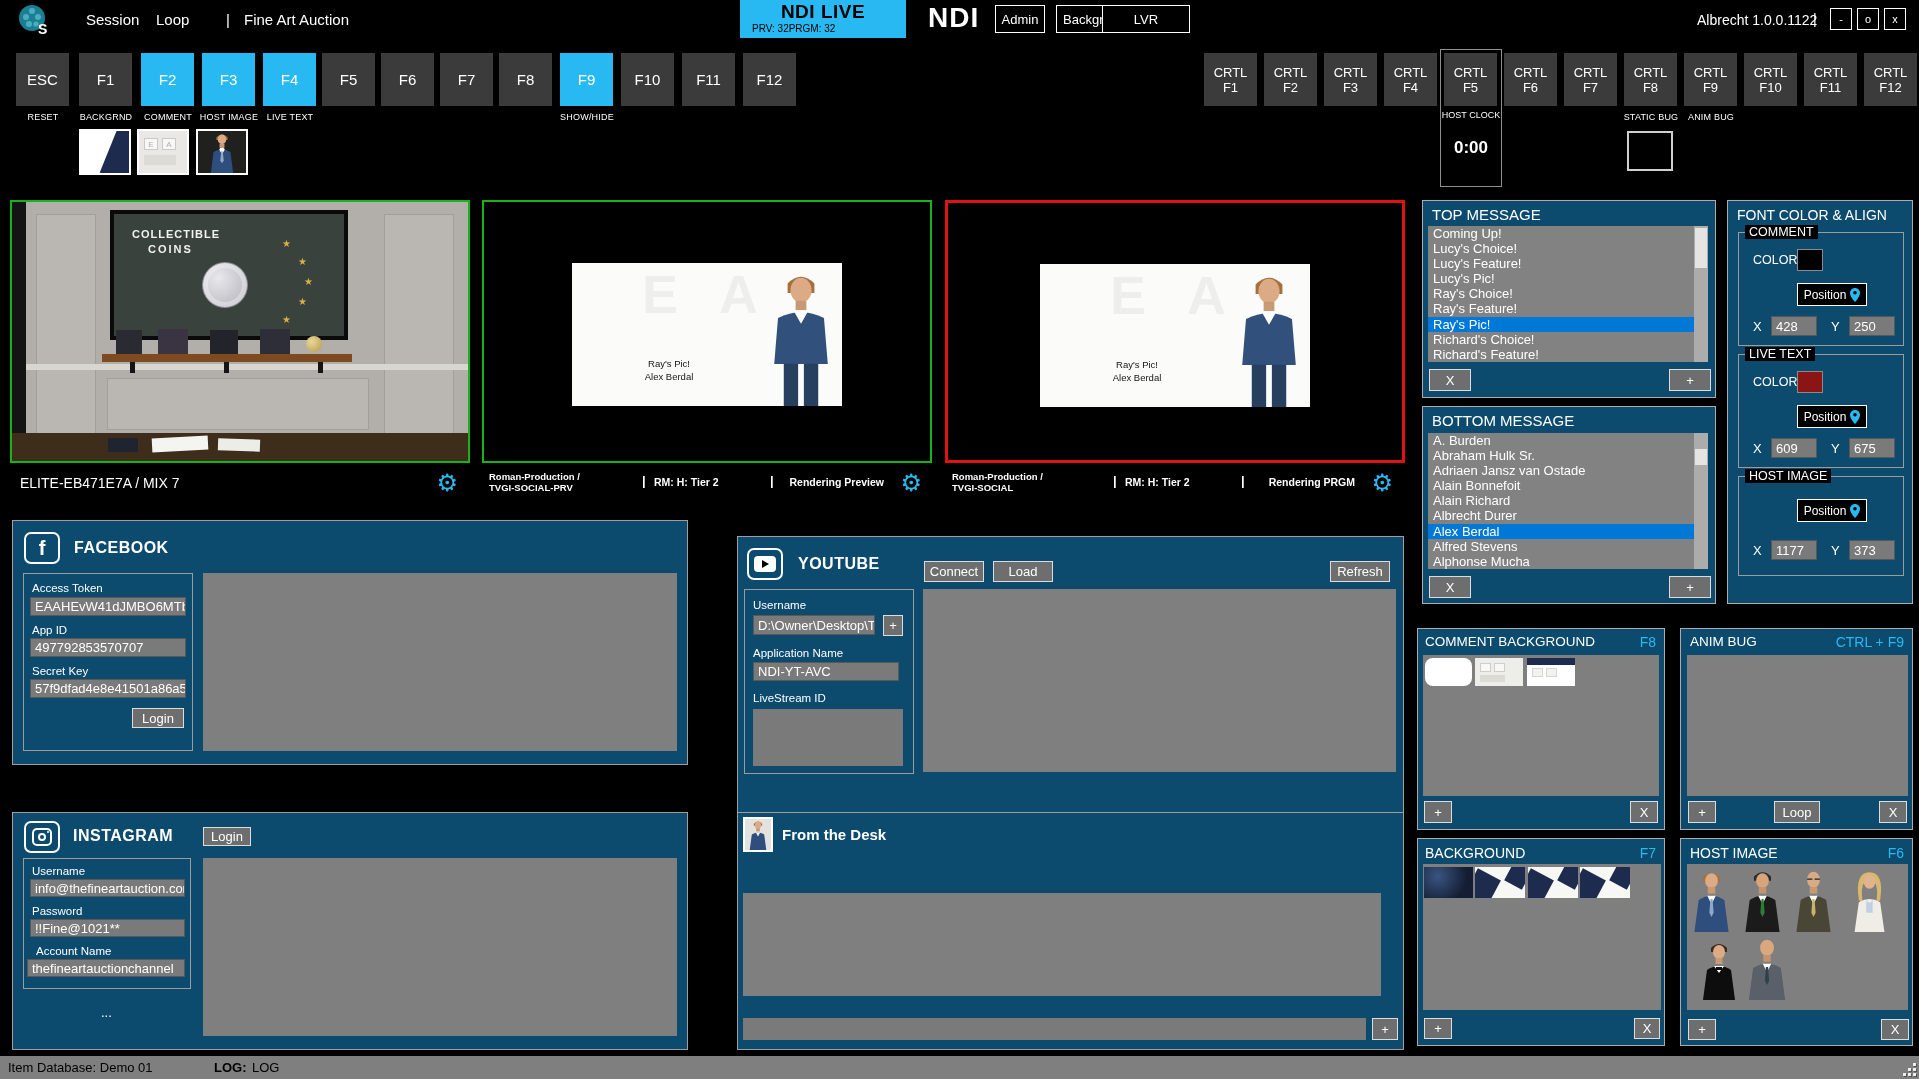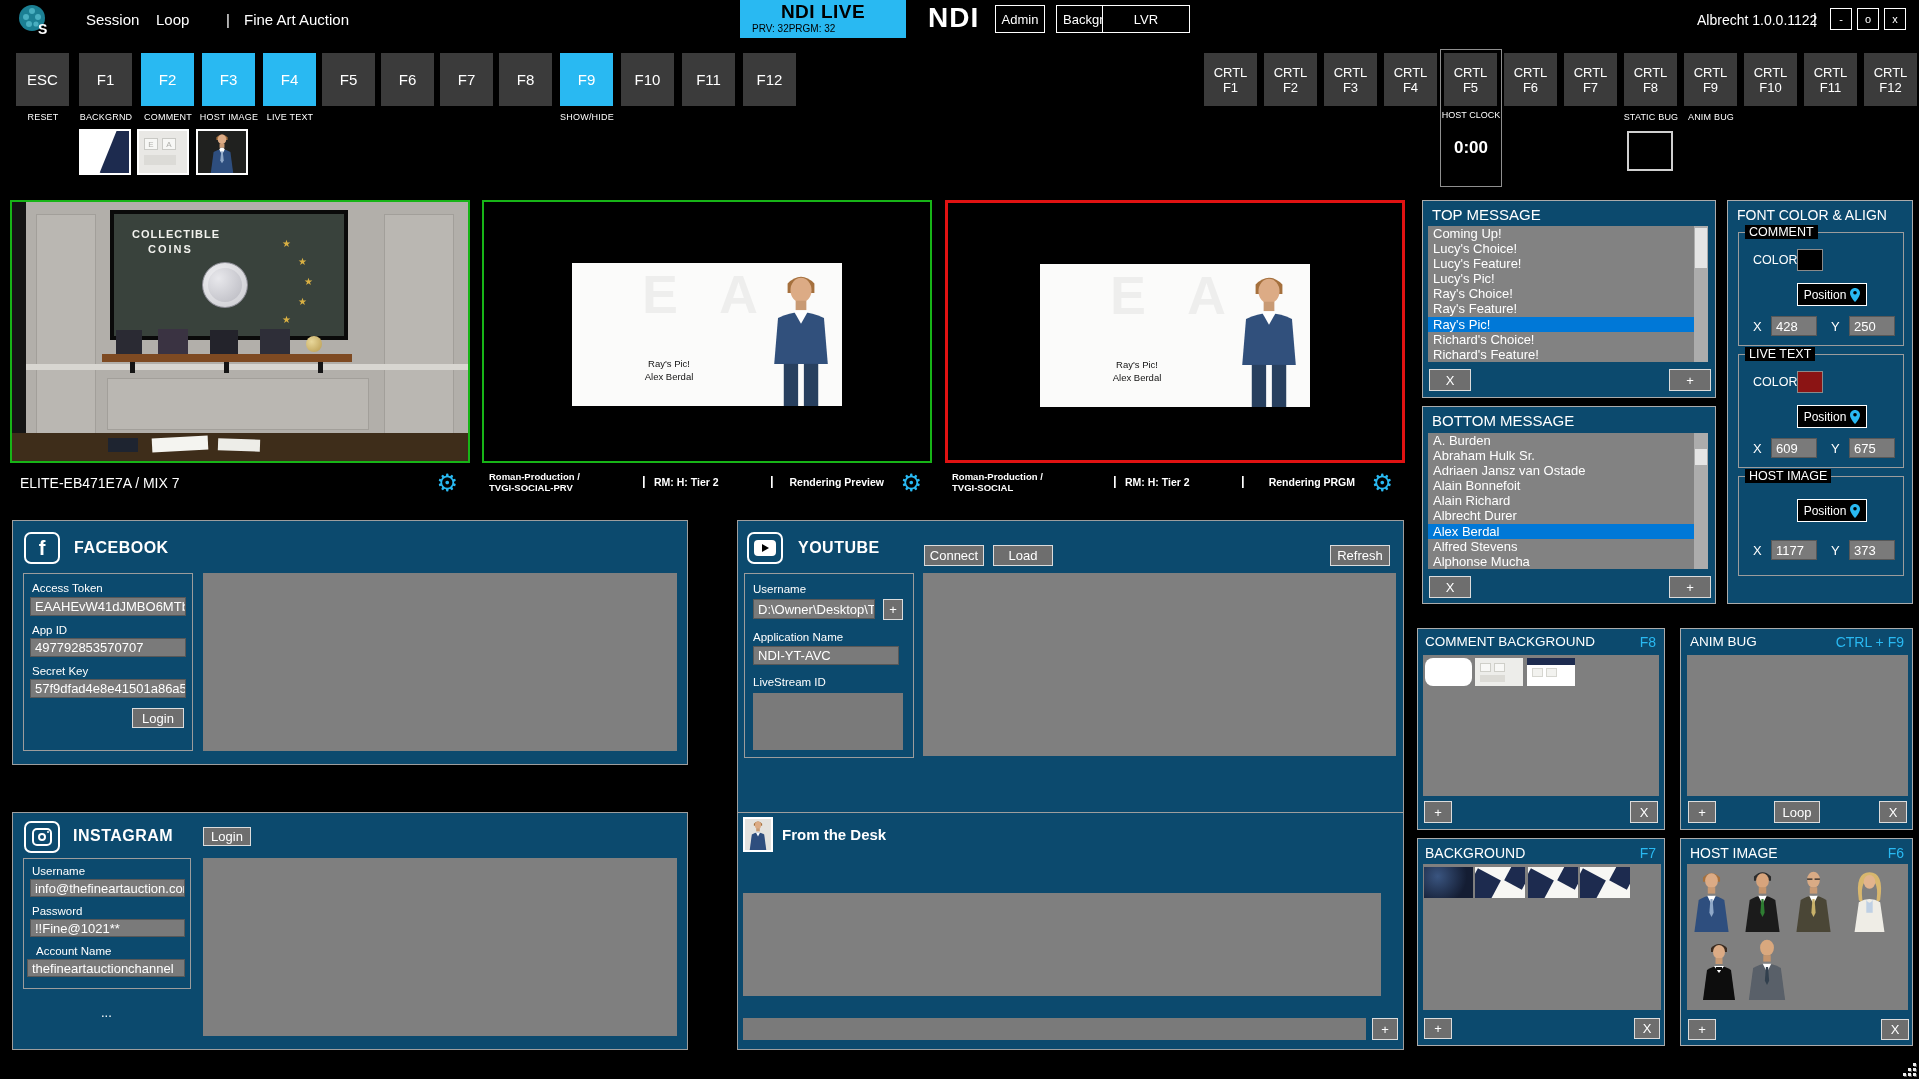--- a/index.html
+++ b/index.html
@@ -405,21 +405,21 @@
       <div class="input" style="left:6px;top:23px;width:156px;height:19px">EAAHEvW41dJMBO6MTbZBIjE</div>
       <div class="flabel" style="left:8px;top:50px">App ID</div>
       <div class="input" style="left:6px;top:64px;width:156px;height:19px">497792853570707</div>
       <div class="flabel" style="left:8px;top:91px">Secret Key</div>
       <div class="input" style="left:6px;top:105px;width:156px;height:19px">57f9dfad4e8e41501a86a57f139</div>
       <div class="gbtn" style="left:108px;top:134px;width:52px;height:20px">Login</div>
     </div>
     <div class="graybox" style="left:190px;top:52px;width:474px;height:178px"></div>
   </div>
 
-  <div class="panel" style="left:737px;top:520px;width:667px;height:307px;border-color:#9E9E9E">
+  <div class="panel" style="left:737px;top:536px;width:667px;height:307px;border-color:#9E9E9E">
     <div class="sicon" style="left:9px;top:11px">
       <div style="width:22px;height:16px;background:#fff;border-radius:4px;display:flex;align-items:center;justify-content:center">
         <div style="width:0;height:0;border-left:7px solid #000;border-top:4px solid transparent;border-bottom:4px solid transparent"></div>
       </div>
     </div>
     <div class="bigtitle" style="left:60px;top:18px">YOUTUBE</div>
     <div class="gbtn" style="left:186px;top:24px;width:60px;height:21px">Connect</div>
     <div class="gbtn" style="left:255px;top:24px;width:60px;height:21px">Load</div>
     <div class="gbtn" style="left:592px;top:24px;width:60px;height:21px">Refresh</div>
     <div class="fset" style="left:6px;top:52px;width:170px;height:185px">
@@ -581,20 +581,25 @@
             <path d="M3 60 L7 30 Q20 22 33 30 L37 60 Z" fill="#596069"></path>
           <path d="M16 26 L20 34 L24 26 Z" fill="#fff"></path>
             <path d="M19 29 L21 29 L22 42 L20 46 L18 42 Z" fill="#32404E"></path>
         </svg>
       </div>
     </div>
     <div class="gbtn" style="left:7px;top:180px;width:28px;height:21px">+</div>
     <div class="gbtn" style="left:200px;top:180px;width:28px;height:21px">X</div>
   </div>
 
+  <div class="statusbar">
+    <span style="position:absolute;left:8px;top:4px">Item Database: Demo 01</span>
+    <span style="position:absolute;left:214px;top:4px;font-weight:bold">LOG:</span>
+    <span style="position:absolute;left:252px;top:4px">LOG</span>
+  </div>
   <div class="grip">
     <i style="right:0;bottom:0"></i>
       <i style="right:5px;bottom:0"></i>
       <i style="right:10px;bottom:0"></i>
     <i style="right:0;bottom:5px"></i>
       <i style="right:5px;bottom:5px"></i>
     <i style="right:0;bottom:10px"></i>
   </div>
 
 </div>

